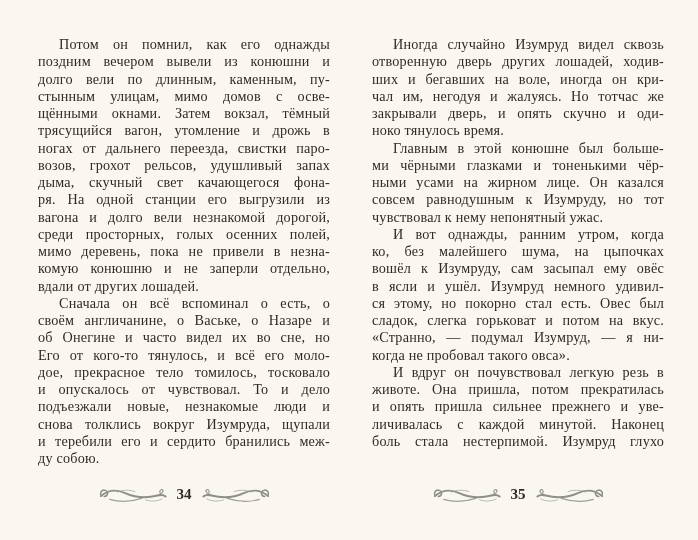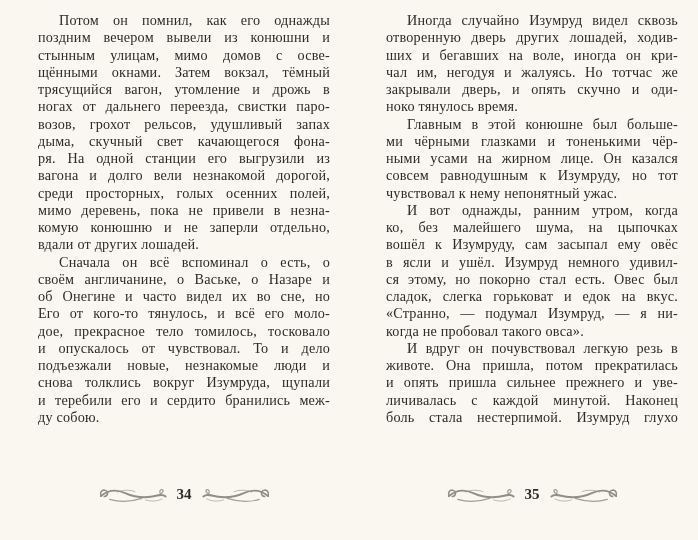--- a/index.html
+++ b/index.html
@@ -7,23 +7,23 @@
     width: 698px;
     height: 540px;
     background: var(--paper, #faf7f1);
     overflow: hidden;
     position: relative;
     font-family: "Liberation Serif", "DejaVu Serif", serif;
   }
   .spread { position: absolute; inset: 0; }
   .page { position: absolute; top: 0; height: 540px; }
   .page-left  { left: 38px;  width: 292px; }
-  .page-right { left: 386px; width: 292px; }
+  .page-right { left: 372px; width: 292px; }
   .text-column {
-    padding-top: 12px;
+    padding-top: 36px;
     font-size: 14.2px;
     line-height: 17.25px;
     color: var(--ink, #2e2a26);
     letter-spacing: 0.2px;
   }
   .para { margin: 0; }
   .line {
     text-align: justify;
     text-align-last: justify;
   }
@@ -53,20 +53,21 @@
 </head>
 <body>
 
 <div class="spread">
 
   <section class="page page-left">
     <div class="text-column">
         <div class="para">
           <div class="line first">Потом он помнил, как его однажды</div>
           <div class="line">поздним вечером вывели из конюшни и</div>
+          <div class="line">долго вели по длинным, каменным, пу-</div>
           <div class="line">стынным улицам, мимо домов с осве-</div>
           <div class="line">щёнными окнами. Затем вокзал, тёмный</div>
           <div class="line">трясущийся вагон, утомление и дрожь в</div>
           <div class="line">ногах от дальнего переезда, свистки паро-</div>
           <div class="line">возов, грохот рельсов, удушливый запах</div>
           <div class="line">дыма, скучный свет качающегося фона-</div>
           <div class="line">ря. На одной станции его выгрузили из</div>
           <div class="line">вагона и долго вели незнакомой дорогой,</div>
           <div class="line">среди просторных, голых осенних полей,</div>
           <div class="line">мимо деревень, пока не привели в незна-</div>
@@ -131,21 +132,21 @@
           <div class="line">ными усами на жирном лице. Он казался</div>
           <div class="line">совсем равнодушным к Изумруду, но тот</div>
           <div class="line last">чувствовал к нему непонятный ужас.</div>
         </div>
         <div class="para">
           <div class="line first">И вот однажды, ранним утром, когда</div>
           <div class="line">ко, без малейшего шума, на цыпочках</div>
           <div class="line">вошёл к Изумруду, сам засыпал ему овёс</div>
           <div class="line">в ясли и ушёл. Изумруд немного удивил-</div>
           <div class="line">ся этому, но покорно стал есть. Овес был</div>
-          <div class="line">сладок, слегка горьковат и едок на вкус.</div>
+          <div class="line">сладок, слегка горьковат и потом на вкус.</div>
           <div class="line">«Странно, — подумал Изумруд, — я ни-</div>
           <div class="line last">когда не пробовал такого овса».</div>
         </div>
         <div class="para">
           <div class="line first">И вдруг он почувствовал легкую резь в</div>
           <div class="line">животе. Она пришла, потом прекратилась</div>
           <div class="line">и опять пришла сильнее прежнего и уве-</div>
           <div class="line">личивалась с каждой минутой. Наконец</div>
           <div class="line">боль стала нестерпимой. Изумруд глухо</div>
         </div>

